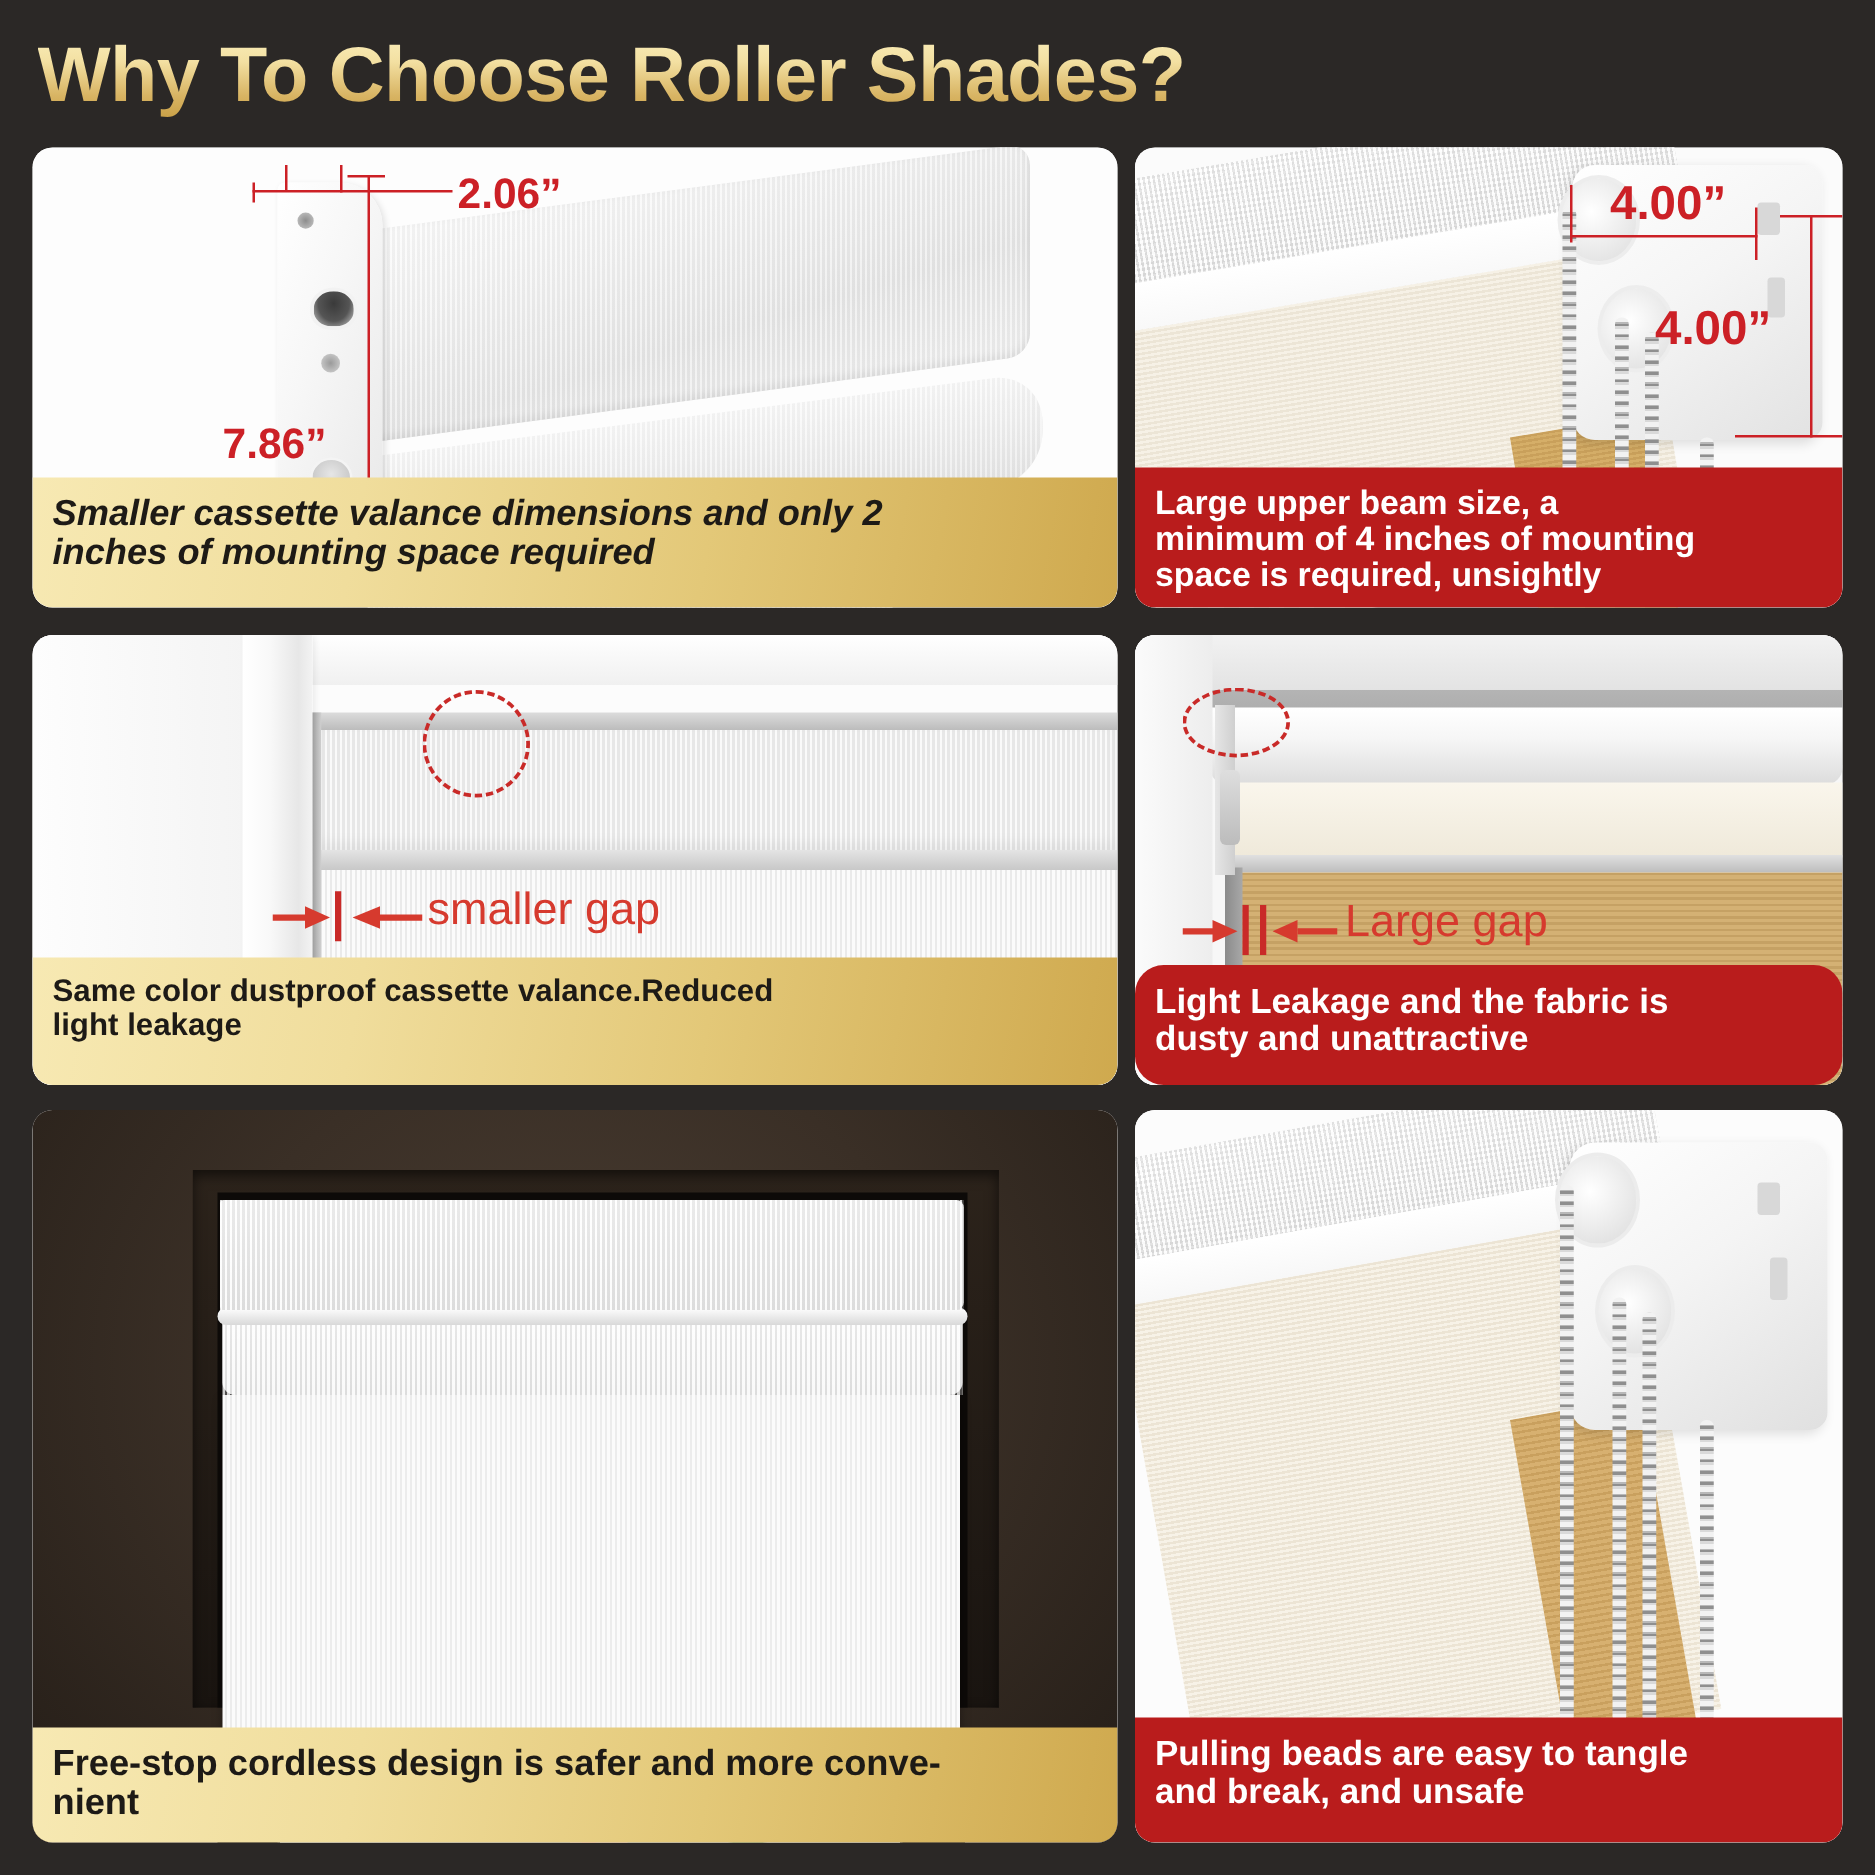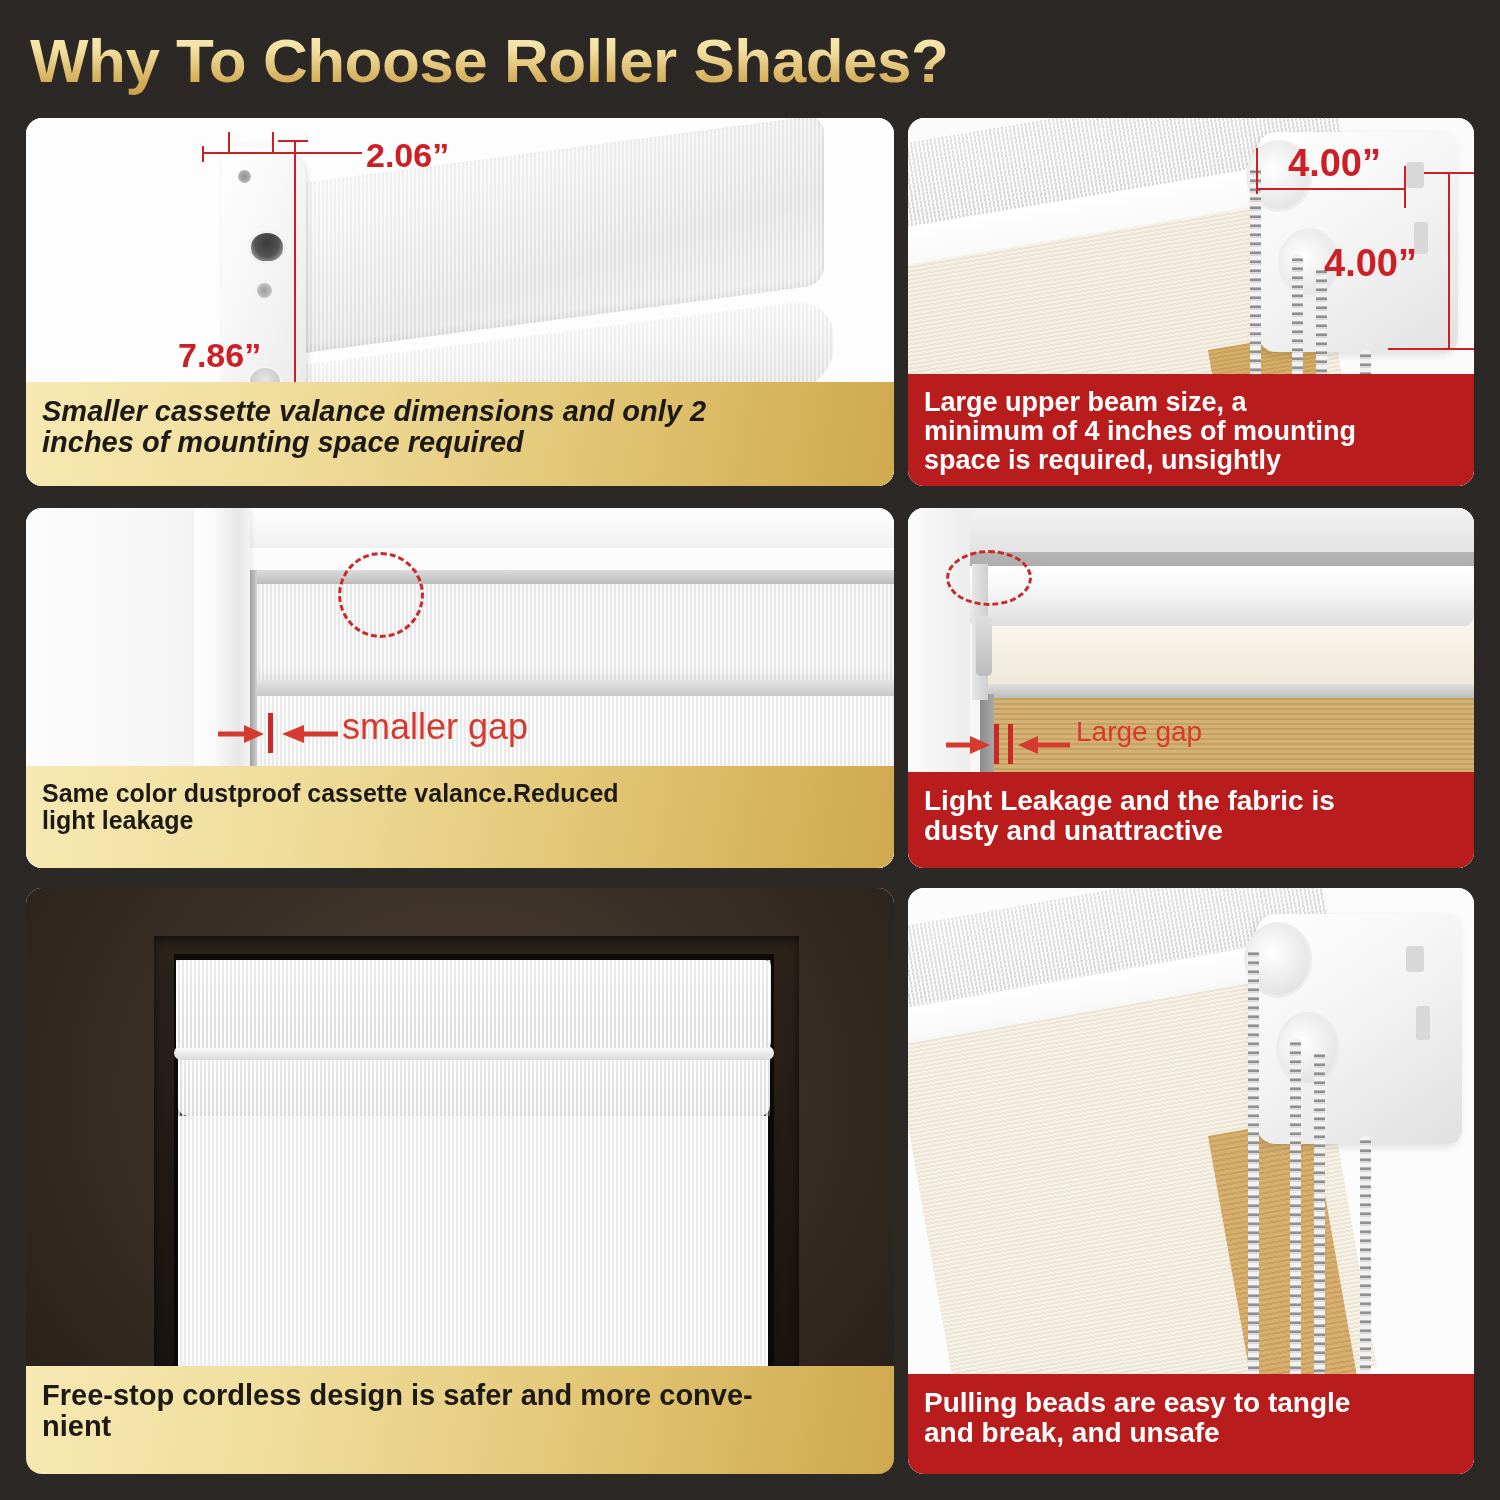--- a/index.html
+++ b/index.html
@@ -41,22 +41,22 @@
   }
   .cap-gold {
     background:linear-gradient(100deg,#f7e9b3 0%,#f0dd9c 30%,#e3c878 62%,#cfa94e 100%);
     color:#1d1a16;
     border-bottom-left-radius:16px; border-bottom-right-radius:16px;
   }
   .cap-gray { background:#b91c1c; color:#ffffff; }
   .cap-tl { font-size:29px; height:104px;font-style:italic; }
   .cap-tr { font-size:27px; height:112px; }
   .cap-ml { font-size:25px; height:102px; }
-  .cap-mr { font-size:28px; height:96px; }
-  .cap-bl { font-size:29px; height:108px; }
+  .cap-mr { font-size:28px; height:96px;border-radius:23px; }
+  .cap-bl { font-size:29px; height:92px; }
   .cap-br { font-size:28px; height:100px; }
   .cap-line { display:block; white-space:nowrap; }
 
   
   .tl-bg { position:absolute; inset:0; background:#fdfdfd; }
   .tl-body {
     position:absolute; left:198px; top:36px; width:600px; height:170px;
     background:linear-gradient(170deg,#fcfcfc 0%,#f2f2f2 30%,#e4e4e4 66%,#efefef 100%);
     transform:skewY(-7.5deg); border-radius:4px 18px 18px 4px;
     box-shadow:inset 0 -3px 8px rgba(0,0,0,.09);
@@ -401,21 +401,21 @@
     <svg class="arr" style="left:38px; top:224px;" width="46" height="26" viewBox="0 0 46 26">
       <path d="M0 13 L28 13" stroke="#d63a2e" stroke-width="5"></path>
       <path d="M44 13 L24 4 L24 22 Z" fill="#d63a2e"></path>
     </svg>
     <div style="position:absolute; left:86px; top:216px; width:5px; height:40px; background:#c92a28; z-index:16;"></div>
     <div style="position:absolute; left:100px; top:216px; width:5px; height:40px; background:#c92a28; z-index:16;"></div>
     <svg class="arr" style="left:110px; top:224px;" width="52" height="26" viewBox="0 0 52 26">
       <path d="M52 13 L20 13" stroke="#d63a2e" stroke-width="5"></path>
       <path d="M0 13 L20 4 L20 22 Z" fill="#d63a2e"></path>
     </svg>
-    <div class="ann" style="left:168px; top:208px; font-size:28px;">Large gap</div>
+    <div class="ann" style="left:168px; top:208px; font-size:36px;">Large gap</div>
   </div>
   <div class="cap cap-gray cap-mr">
     <span class="cap-line">Light Leakage and the fabric is</span>
     <span class="cap-line">dusty and unattractive</span>
   </div>
 </div>
 
 <div class="panel p-bl">
   <div class="pic">
     <div class="bl-wall"></div>

